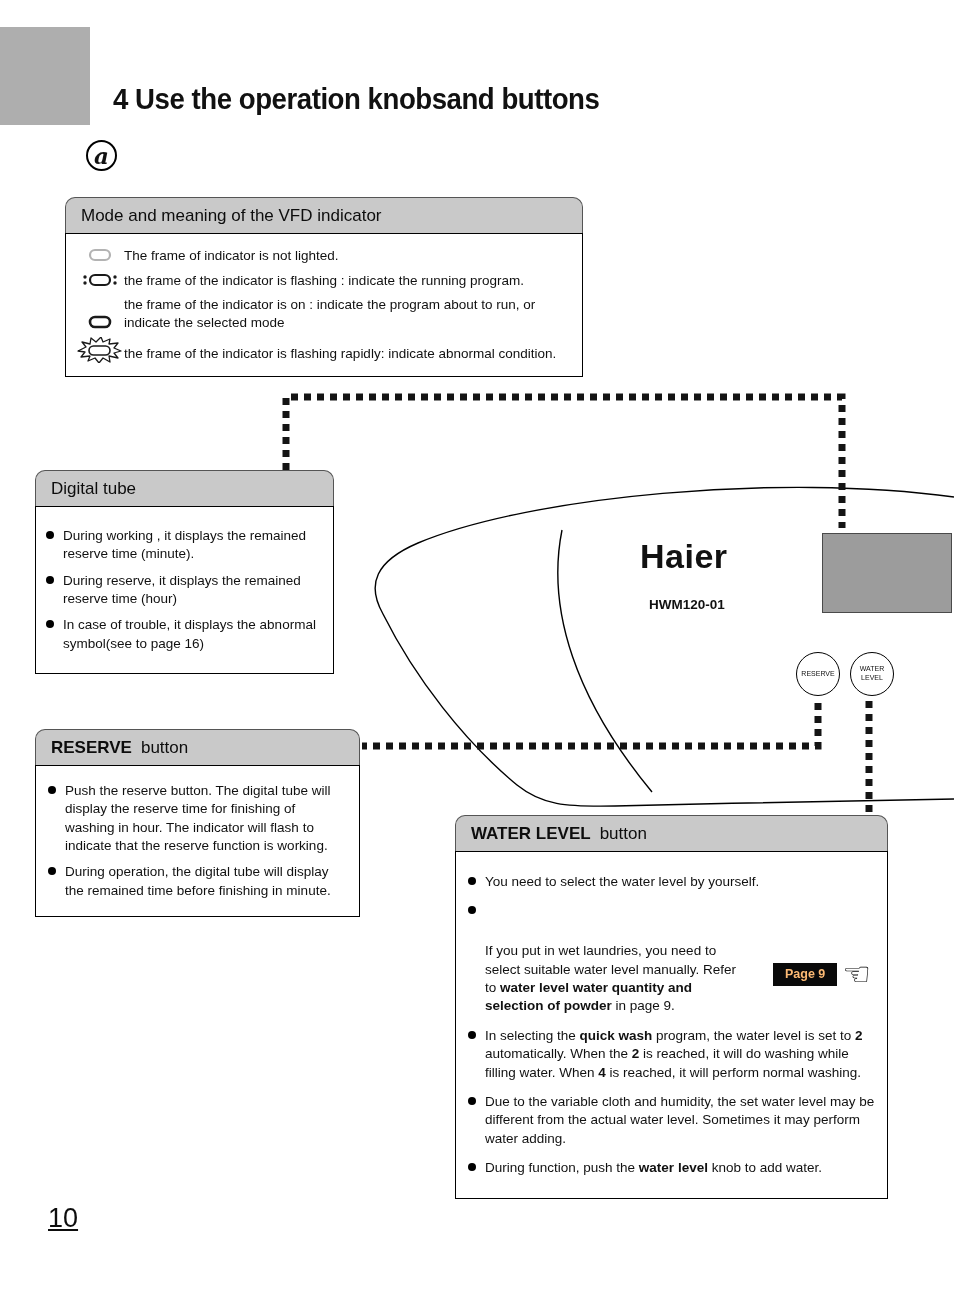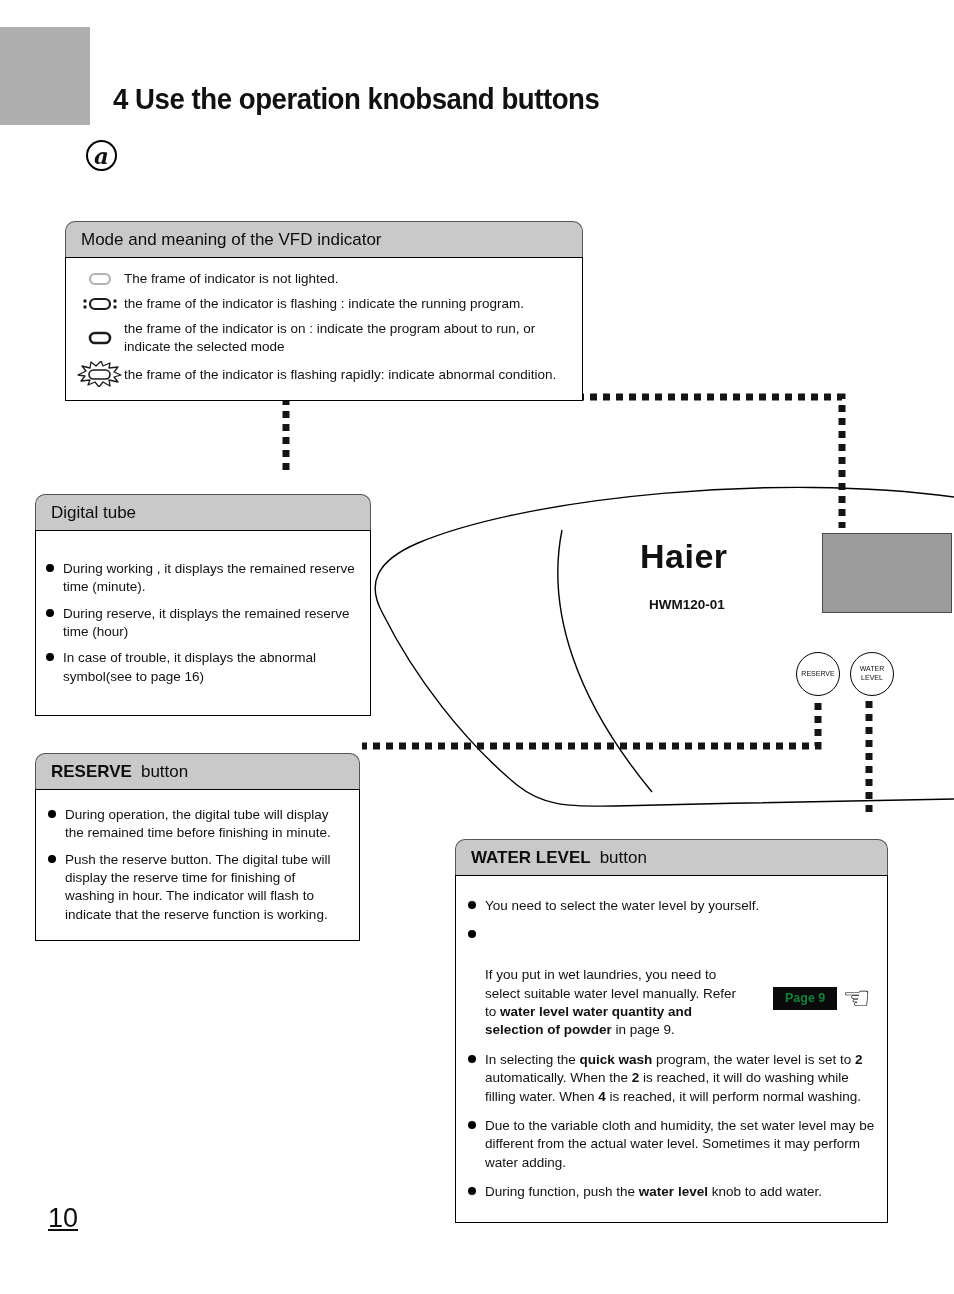--- a/index.html
+++ b/index.html
@@ -19,44 +19,44 @@
               border:2px solid #000; border-radius:50%; width:31px; height:31px;
               display:flex; align-items:center; justify-content:center; }
   .subtitle-text { font-size:23px; font-weight:bold; letter-spacing:0.4px; white-space:nowrap; }
 
   .lines-svg { position:absolute; left:0; top:0; width:954px; height:1294px; pointer-events:none; }
 
   
   .box { position:absolute; }
   .box-header { background:#c9c9c9; border:1px solid #555; border-bottom:none;
                 border-radius:10px 10px 0 0; height:36px; display:flex; align-items:center;
-                padding:0 15px; font-size:17px; color:#0d0d0d;margin-top:24px; }
+                padding:0 15px; font-size:17px; color:#0d0d0d; }
   .hdr-bold { font-weight:bold; margin-right:9px; }
-  .box-body { background:#fff; border:1px solid #000; padding:21px 10px; }
+  .box-body { background:#fff; border:1px solid #000; padding:12px 10px; }
 
   .vfd-box { left:65px; top:197px; width:518px; }
   .vfd-box .box-body { padding:6px 10px 8px; }
-  .vfd-row { display:flex; align-items:center; margin:5px 0; }
+  .vfd-row { display:flex; align-items:flex-end; margin:5px 0; }
   .vfd-icon { width:48px; flex:none; display:flex; justify-content:center; margin-top:0; }
   .vfd-text { font-size:13.5px; line-height:1.35; padding-top:1px; }
 
-  .digital-box { left:35px; top:470px; width:336px; }
+  .digital-box { left:35px; top:470px; width:299px; }
   .digital-box .box-body { min-height:134px; }
   .reserve-box { left:35px; top:729px; width:325px; }
   .reserve-box .box-body { min-height:143px; padding:8px 12px; }
   .water-box { left:455px; top:815px; width:433px; }
   .water-box .box-body { min-height:305px; padding:10px 12px; }
 
   .bullet-item { position:relative; display:flex; gap:9px; margin:8px 0; font-size:13.5px; line-height:1.36; }
   .water-box .bullet-item { margin:11px 0; }
   .bullet { flex:none; width:8px; height:8px; border-radius:50%; background:#000; margin-top:4px; }
   .seg-bold { font-weight:bold; }
   .has-badge .bullet-text { padding-right:128px;margin-top:40px; }
   .badge-wrap { position:absolute; right:4px; top:56px; display:flex; align-items:center; gap:5px; }
-  .page-badge { background:#0a0a0a; color:#15803d; font-weight:bold; font-size:12.5px; padding:3px 12px;text-align:center; }
+  .page-badge { background:#0a0a0a; color:#fdba74; font-weight:bold; font-size:12.5px; padding:3px 12px;text-align:center; }
   .hand-icon { font-size:32px; line-height:1; color:#000; }
 
   
   .brand { position:absolute; left:640px; top:537px; font-size:34px; font-weight:800; letter-spacing:0.5px; }
   .model { position:absolute; left:649px; top:597px; font-size:13.5px; font-weight:bold; }
   .display-panel { position:absolute; left:822px; top:533px; width:130px; height:80px;
                    background:#9c9c9c; border:1px solid #4a4a4a; }
   .knob { position:absolute; width:44px; height:44px; border-radius:50%; background:#fff;
           border:1.5px solid #000; display:flex; align-items:center; justify-content:center;
           text-align:center; font-size:7px; line-height:1.25; }
@@ -164,25 +164,25 @@
   </div>
 
   <div class="box reserve-box">
     <div class="box-header">
       <span class="hdr-bold">RESERVE</span>
       <span>button</span>
     </div>
     <div class="box-body">
         <div class="bullet-item">
           <span class="bullet"></span>
+          <span class="bullet-text"><span>Push the  reserve button. The digital tube will display the reserve time for finishing of washing in hour. The indicator will flash to indicate that the reserve function is working.</span></span>
+        </div>
+        <div class="bullet-item">
+          <span class="bullet"></span>
           <span class="bullet-text"><span>During operation, the digital tube will display the remained time before finishing in minute.</span></span>
-        </div>
-        <div class="bullet-item">
-          <span class="bullet"></span>
-          <span class="bullet-text"><span>Push the  reserve button. The digital tube will display the reserve time for finishing of washing in hour. The indicator will flash to indicate that the reserve function is working.</span></span>
         </div>
       </div>
   </div>
 
   <div class="box water-box">
     <div class="box-header">
       <span class="hdr-bold">WATER LEVEL</span>
       <span>button</span>
     </div>
     <div class="box-body">

